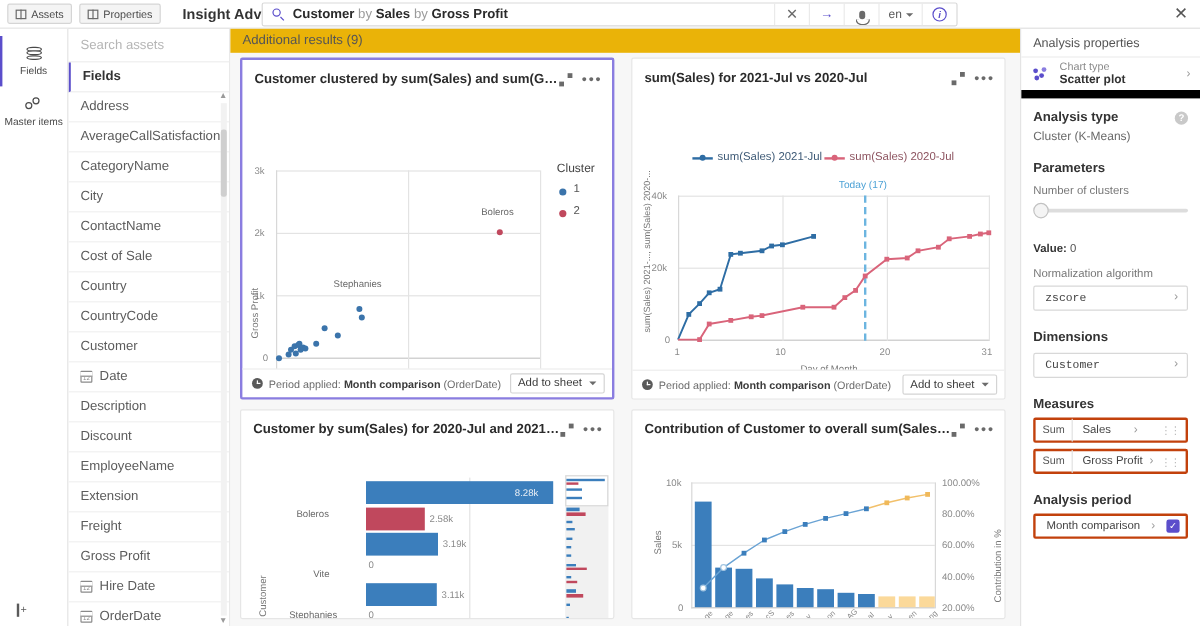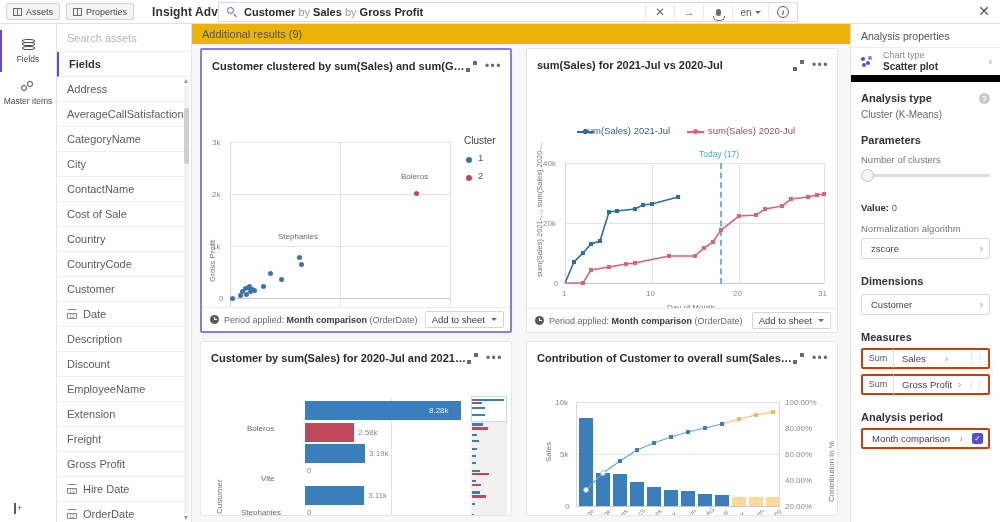--- a/index.html
+++ b/index.html
@@ -138,21 +138,21 @@
   .qm { margin-left:auto; width:11px; height:11px; border-radius:50%; background:#c9c9c9; color:#fff; font-size:8px;
         display:flex; align-items:center; justify-content:center; font-weight:bold; }
   .rp-p { font-size:10px; color:#6a6a6a; margin-top:5px; }
   .rp-lbl { font-size:9.5px; color:#777; margin-top:4px; }
   .slider { height:14px; position:relative; margin-top:3px; }
   .slider .trk { position:absolute; left:2px; right:0; top:6px; height:3px; background:#ddd; border-radius:2px; }
   .slider .knb { position:absolute; left:0; top:1px; width:13px; height:13px; border-radius:50%; background:#f4f4f4; border:1px solid #c2c2c2; cursor:pointer; }
   .val { font-size:9.5px; color:#555; margin-top:20px; }
   .val b { color:#333; }
   .combo { height:21px; margin-top:4px; border:1px solid #d8d8d8; border-radius:2px; display:flex; align-items:center;
-           padding:0 6px 0 9px; font-size:9.5px; color:#444; cursor:pointer; background:#fff; }
+           padding:0 6px 0 9px; font-size:9.5px; color:#444; cursor:pointer; background:#fff;font-family:Liberation Mono, monospace; }
   .pill { height:21px; margin-top:5px; border:2px solid #c2410c; border-radius:2px; display:flex; align-items:center;
           font-size:9.5px; color:#444; background:#fff; cursor:pointer; }
   .pill .agg { width:31px; text-align:center; font-size:9px; color:#555; border-right:1px solid #e2e2e2; line-height:19px; }
   .pill .nm { padding-left:8px; }
   .pill .grip { margin-left:auto; margin-right:5px; color:#bbb; font-size:9px; letter-spacing:-1px; cursor:grab; }
   .chk { width:11px; height:11px; border-radius:2px; background:#5b4ecb; margin:0 5px 0 auto; color:#fff; font-size:8px;
          display:flex; align-items:center; justify-content:center; }
 </style>
 </head>
 <body>
@@ -372,21 +372,21 @@
                   <i></i>
                   <i></i>
                 </span>
               <span class="dots">•••</span>
             </div>
           </div>
           <div class="card-body">
 
             <span class="dot" style="left:56px;top:48px;width:5px;height:5px;background:#2e6da4"></span>
             <div class="gline" style="left:50px;top:50px;width:17px;height:1.6px;background:#2e6da4"></div>
-            <span class="legend-t" style="left:56px;top:44px;color:#3f5b77">sum(Sales) 2021-Jul</span>
+            <span class="legend-t" style="left:71px;top:44px;color:#3f5b77">sum(Sales) 2021-Jul</span>
             <span class="dot" style="left:166px;top:48px;width:5px;height:5px;background:#d9647a"></span>
             <div class="gline" style="left:160px;top:50px;width:17px;height:1.6px;background:#d9647a"></div>
             <span class="legend-t" style="left:181px;top:44px;color:#8d5460">sum(Sales) 2020-Jul</span>
 
             <span class="tick" style="left:16px;top:78px">40k</span>
             <span class="tick" style="left:16px;top:138px">20k</span>
             <span class="tick" style="left:27px;top:198px">0</span>
 
             <div class="gline" style="left:38px;top:82px;width:260px;height:1px"></div>
             <div class="gline" style="left:38px;top:142px;width:260px;height:1px"></div>

